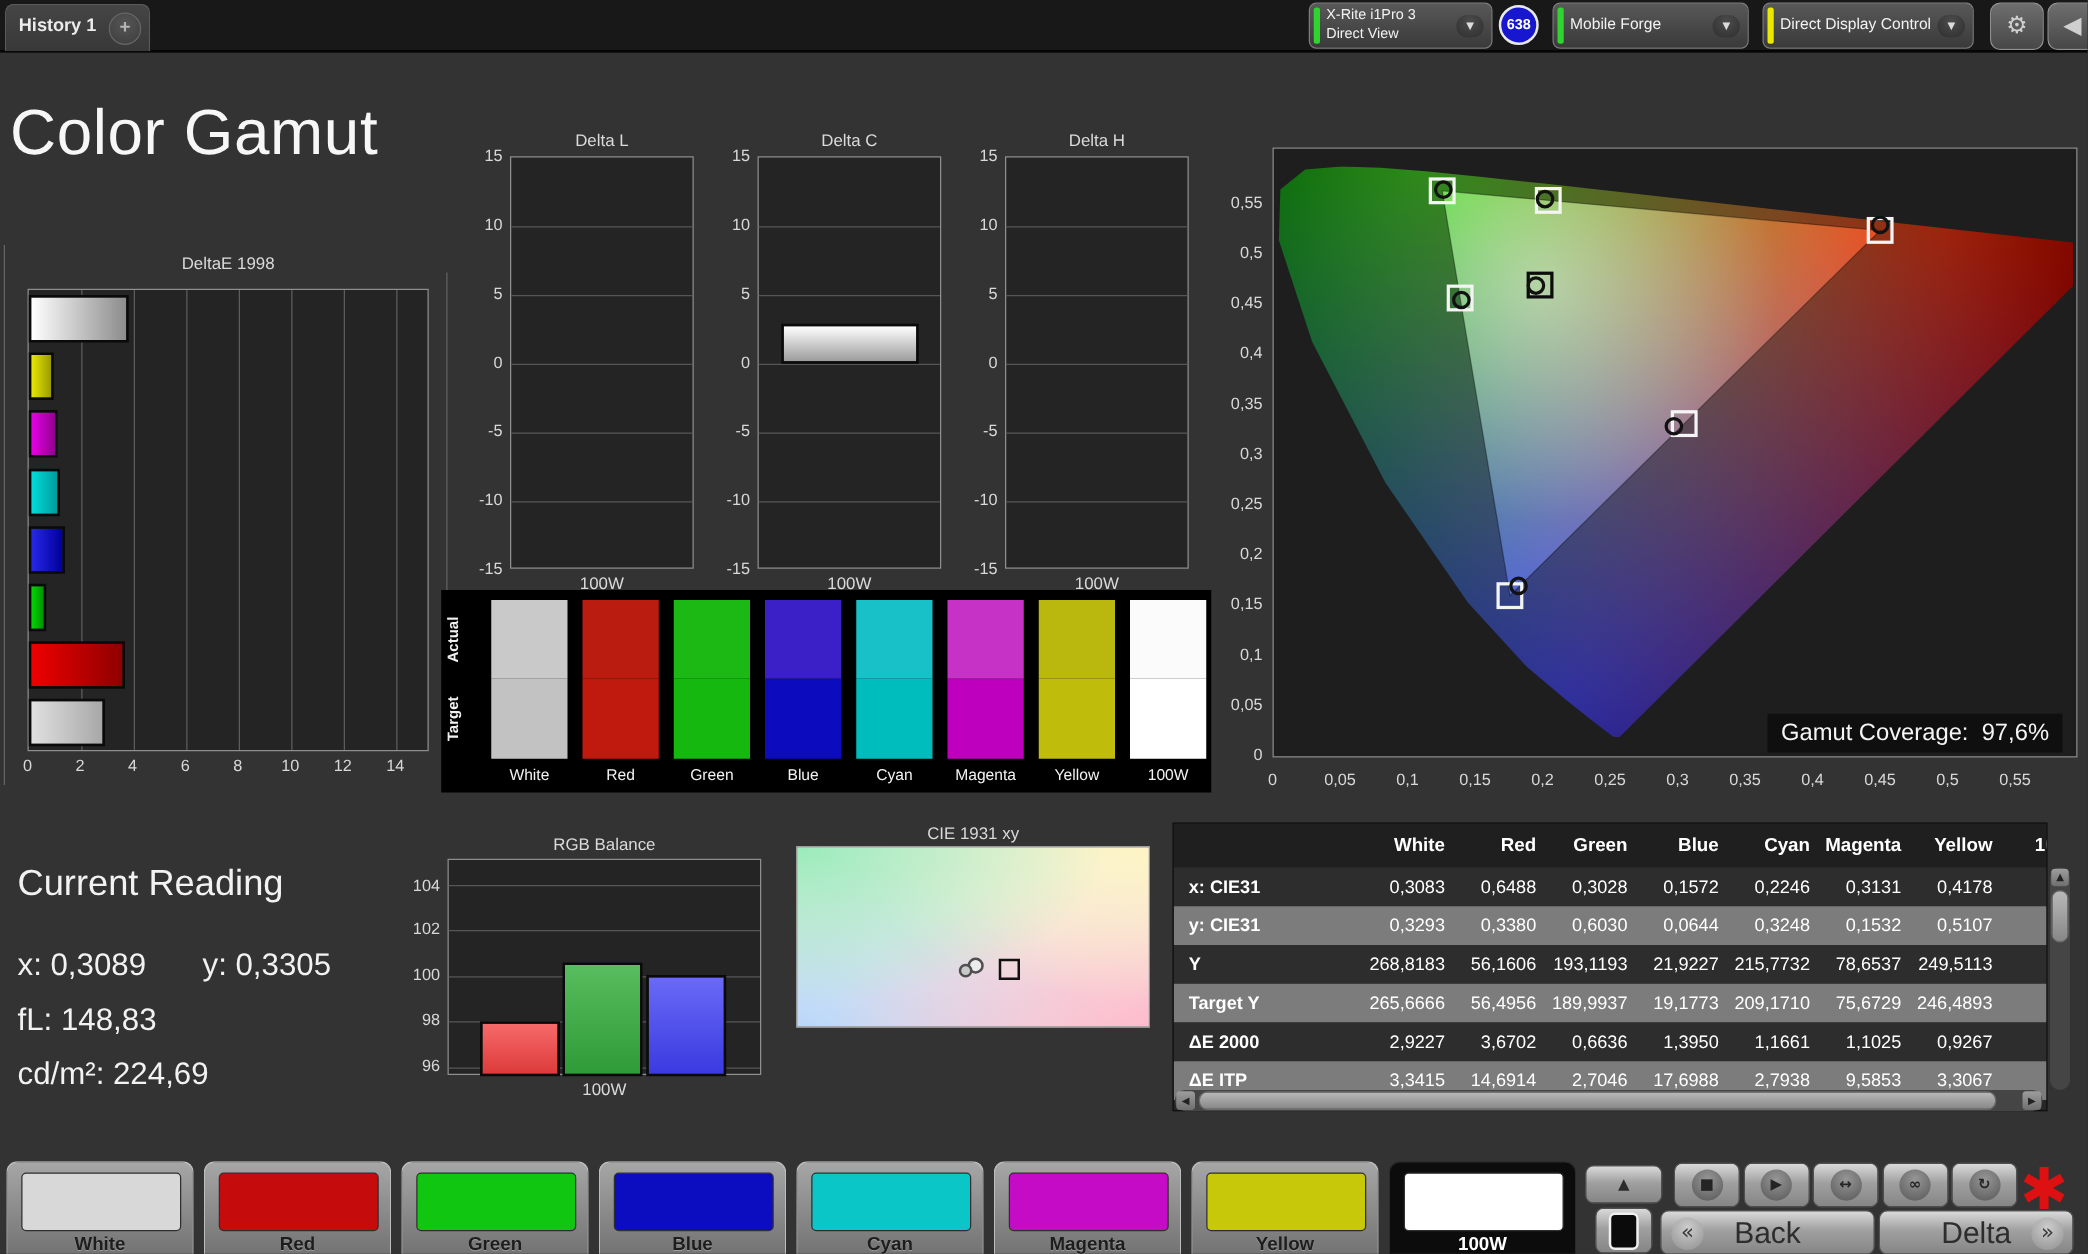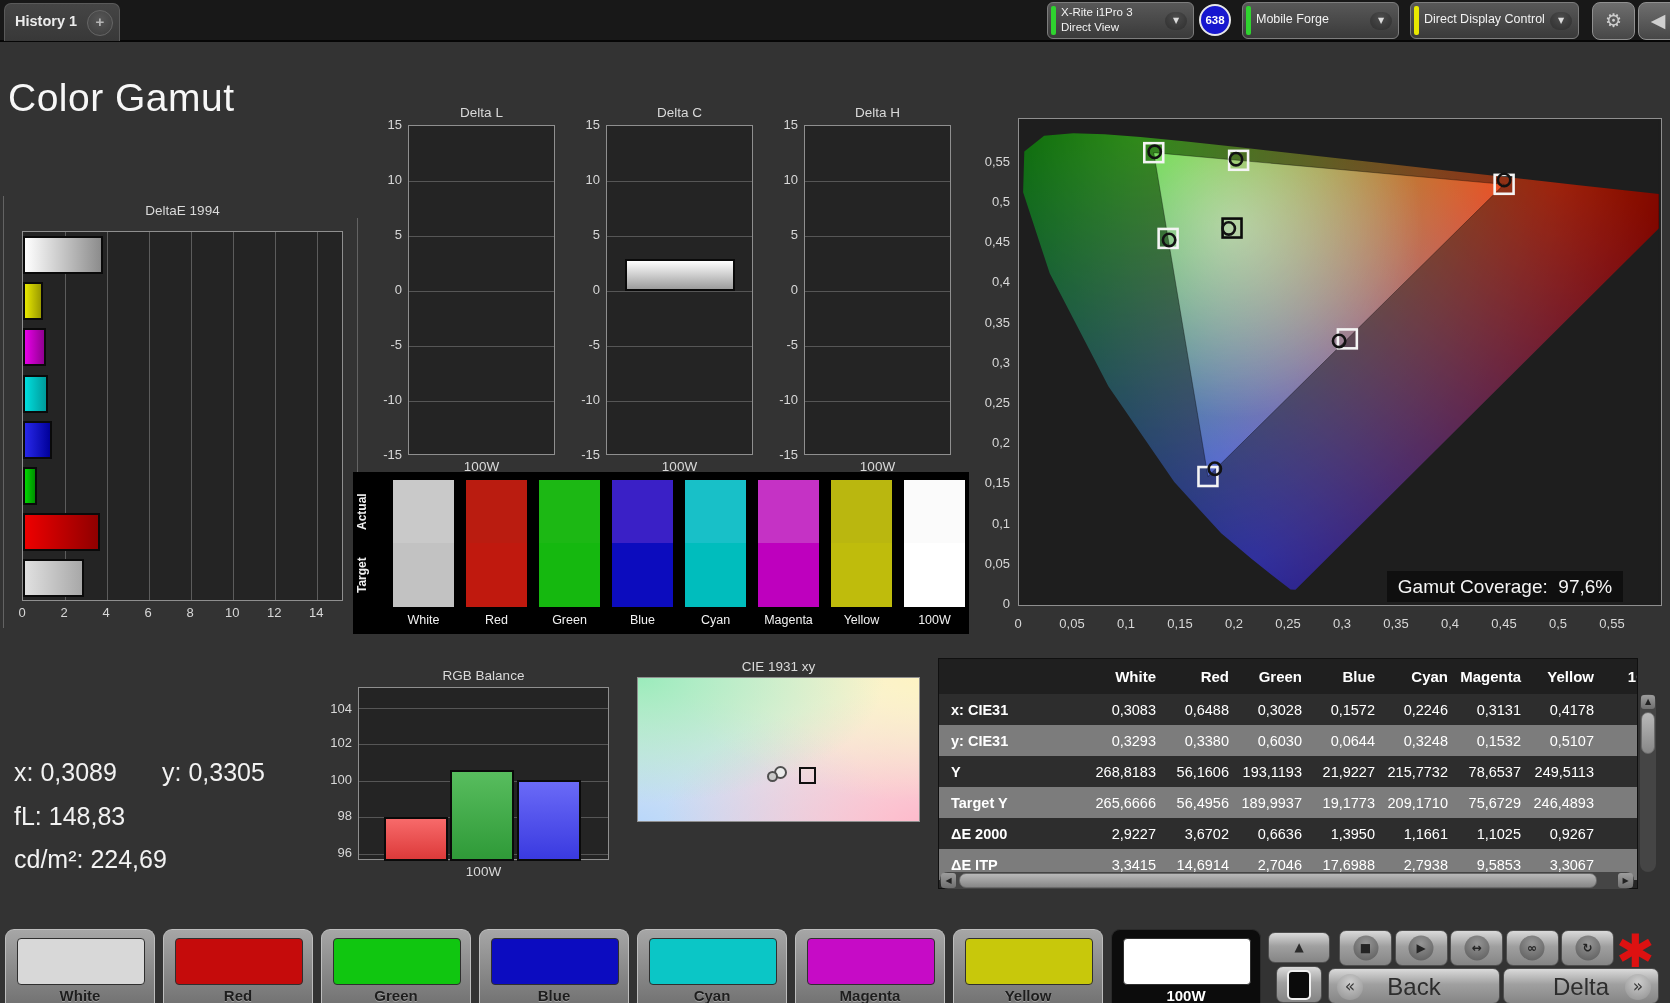--- a/index.html
+++ b/index.html
@@ -12,21 +12,21 @@
   .addtab{position:absolute;right:6px;top:6px;width:24px;height:24px;border-radius:50%;background:radial-gradient(circle at 50% 35%,#565656,#3c3c3c);border:1px solid #666;color:#b5b5b5;font-size:15px;text-align:center;line-height:22px;}
   .dd{position:absolute;top:2px;height:35px;background:linear-gradient(#585858,#3a3a3a);border:1px solid #7d7d7d;border-radius:6px;color:#f2f2f2;}
   .dd .sbar{position:absolute;left:3px;top:3px;width:5px;height:29px;border-radius:2px;}
   .dd .dd-text{position:absolute;left:13px;top:2px;font-size:11.5px;line-height:15px;white-space:nowrap;}
   .dd .dd-text.one{top:9px;font-size:12.5px;}
   .chev{position:absolute;right:6px;top:9px;width:22px;height:18px;border-radius:9px;background:radial-gradient(circle at 50% 30%,#4c4c4c,#2e2e2e);color:#dcdcdc;font-size:8px;text-align:center;line-height:18px;font-family:"DejaVu Sans",sans-serif;}
   .badge{position:absolute;left:1199px;top:4px;width:32px;height:32px;border-radius:50%;background:#1717cf;border:2px solid #e8e8e8;box-sizing:border-box;color:#fff;font-size:11.5px;font-weight:bold;text-align:center;line-height:28px;}
   .iconbtn{position:absolute;top:2px;width:41px;height:36px;background:linear-gradient(#6e6e6e,#474747);border:1px solid #909090;border-radius:8px;color:#cfcfcf;text-align:center;font-family:"DejaVu Sans",sans-serif;}
   .iconbtn span{line-height:34px;font-size:19px;}
   
-  .page-title{position:absolute;left:8px;top:76px;font-size:39px;font-weight:300;color:#f7f7f7;letter-spacing:0.5px;}
+  .page-title{position:absolute;left:8px;top:76px;font-size:51px;font-weight:300;color:#f7f7f7;letter-spacing:0.5px;}
   .chart-title{position:absolute;color:#dadada;font-size:13.5px;text-align:center;}
   .plot{position:absolute;background:#242424;border:1px solid #8f8f8f;box-sizing:border-box;}
   .gl-h{position:absolute;left:0;width:100%;height:1px;background:#565656;}
   .gl-v{position:absolute;top:0;width:1px;height:100%;background:#5c5c5c;}
   .tick{position:absolute;color:#d8d8d8;font-size:13px;}
   .tick.r{text-align:right;}
   .tick.c{text-align:center;}
   .xlab{position:absolute;color:#dadada;font-size:13.5px;text-align:center;}
   .bar{position:absolute;box-sizing:border-box;border:2px solid #0a0a0a;}
   .frame-line{position:absolute;width:1px;background:#636363;}
@@ -94,21 +94,21 @@
     </div>
     <div class="iconbtn" style="left:1592px;"><span>⚙</span></div>
     <div class="iconbtn" style="left:1638px;width:38px;"><span>◀</span></div>
   </div>
 
   <div class="page-title">Color Gamut</div>
 
   <div class="frame-line" style="left:3px;top:196px;height:432px;"></div>
   <div class="frame-line" style="left:357px;top:218px;height:254px;"></div>
 
-  <div class="chart-title" style="left:22px;top:203px;width:321px;">DeltaE 1994</div>
+  <div class="chart-title" style="left:22px;top:203px;width:321px;">DeltaE 1998</div>
   <div class="plot" id="de-plot" style="left:22px;top:231px;width:321px;height:370px;">
       <div class="gl-v" style="left: 42.0432px;"></div>
       <div class="gl-v" style="left: 84.0864px;"></div>
       <div class="gl-v" style="left: 126.13px;"></div>
       <div class="gl-v" style="left: 168.173px;"></div>
       <div class="gl-v" style="left: 210.216px;"></div>
       <div class="gl-v" style="left: 252.259px;"></div>
       <div class="gl-v" style="left: 294.303px;"></div>
       <div class="bar" style="left: 0px; top: 4px; width: 79.6719px; height: 38px; background: linear-gradient(to right, rgb(255, 255, 255), rgb(140, 140, 140));"></div>
       <div class="bar" style="left: 0px; top: 50.2px; width: 19.5501px; height: 38px; background: linear-gradient(to right, rgb(232, 232, 0), rgb(154, 154, 0));"></div>
@@ -245,25 +245,26 @@
         <rect x="319.9" y="211.3" width="19" height="19" fill="none" stroke="#f4f4f4" stroke-width="2.6"></rect>
         <rect x="179.9" y="349.5" width="19" height="19" fill="none" stroke="#f4f4f4" stroke-width="2.6"></rect>
         <circle cx="135.9" cy="32.9" r="6.2" fill="none" stroke="#121212" stroke-width="2.6"></circle>
         <circle cx="217.6" cy="40.4" r="6.2" fill="none" stroke="#121212" stroke-width="2.6"></circle>
         <circle cx="486.8" cy="61.2" r="6.2" fill="none" stroke="#121212" stroke-width="2.6"></circle>
         <circle cx="210.3" cy="109.9" r="6.2" fill="none" stroke="#121212" stroke-width="2.6"></circle>
         <circle cx="150.4" cy="121.5" r="6.2" fill="none" stroke="#121212" stroke-width="2.6"></circle>
         <circle cx="321.1" cy="222.9" r="6.2" fill="none" stroke="#121212" stroke-width="2.6"></circle>
         <circle cx="196.3" cy="351.2" r="6.2" fill="none" stroke="#121212" stroke-width="2.6"></circle>
       </svg>
-    <div class="gamut-box" style="left:368px;top:452px;">
+    <div class="gamut-box" style="left:395px;top:452px;">
       <span>Gamut Coverage:</span>&nbsp;&nbsp;<span>97,6%</span>
     </div>
   </div>
 
+  <div class="cr-text" style="left:14px;top:691px;font-size:29px;">Current Reading</div>
   <div class="cr-text" style="left:14px;top:758px;font-size:25px;">x: 0,3089</div>
   <div class="cr-text" style="left:162px;top:758px;font-size:25px;">y: 0,3305</div>
   <div class="cr-text" style="left:14px;top:802px;font-size:25px;">fL: 148,83</div>
   <div class="cr-text" style="left:14px;top:845px;font-size:25px;">cd/m²: 224,69</div>
 
   <div class="chart-title" style="left:358px;top:668px;width:251px;">RGB Balance</div>
   <div class="plot" id="rgb-plot" style="left:358px;top:687px;width:251px;height:173px;">
       <div class="gl-h" style="top: 20.0316px;"></div>
       <div class="gl-h" style="top: 56.4526px;"></div>
       <div class="gl-h" style="top: 92.8737px;"></div>

